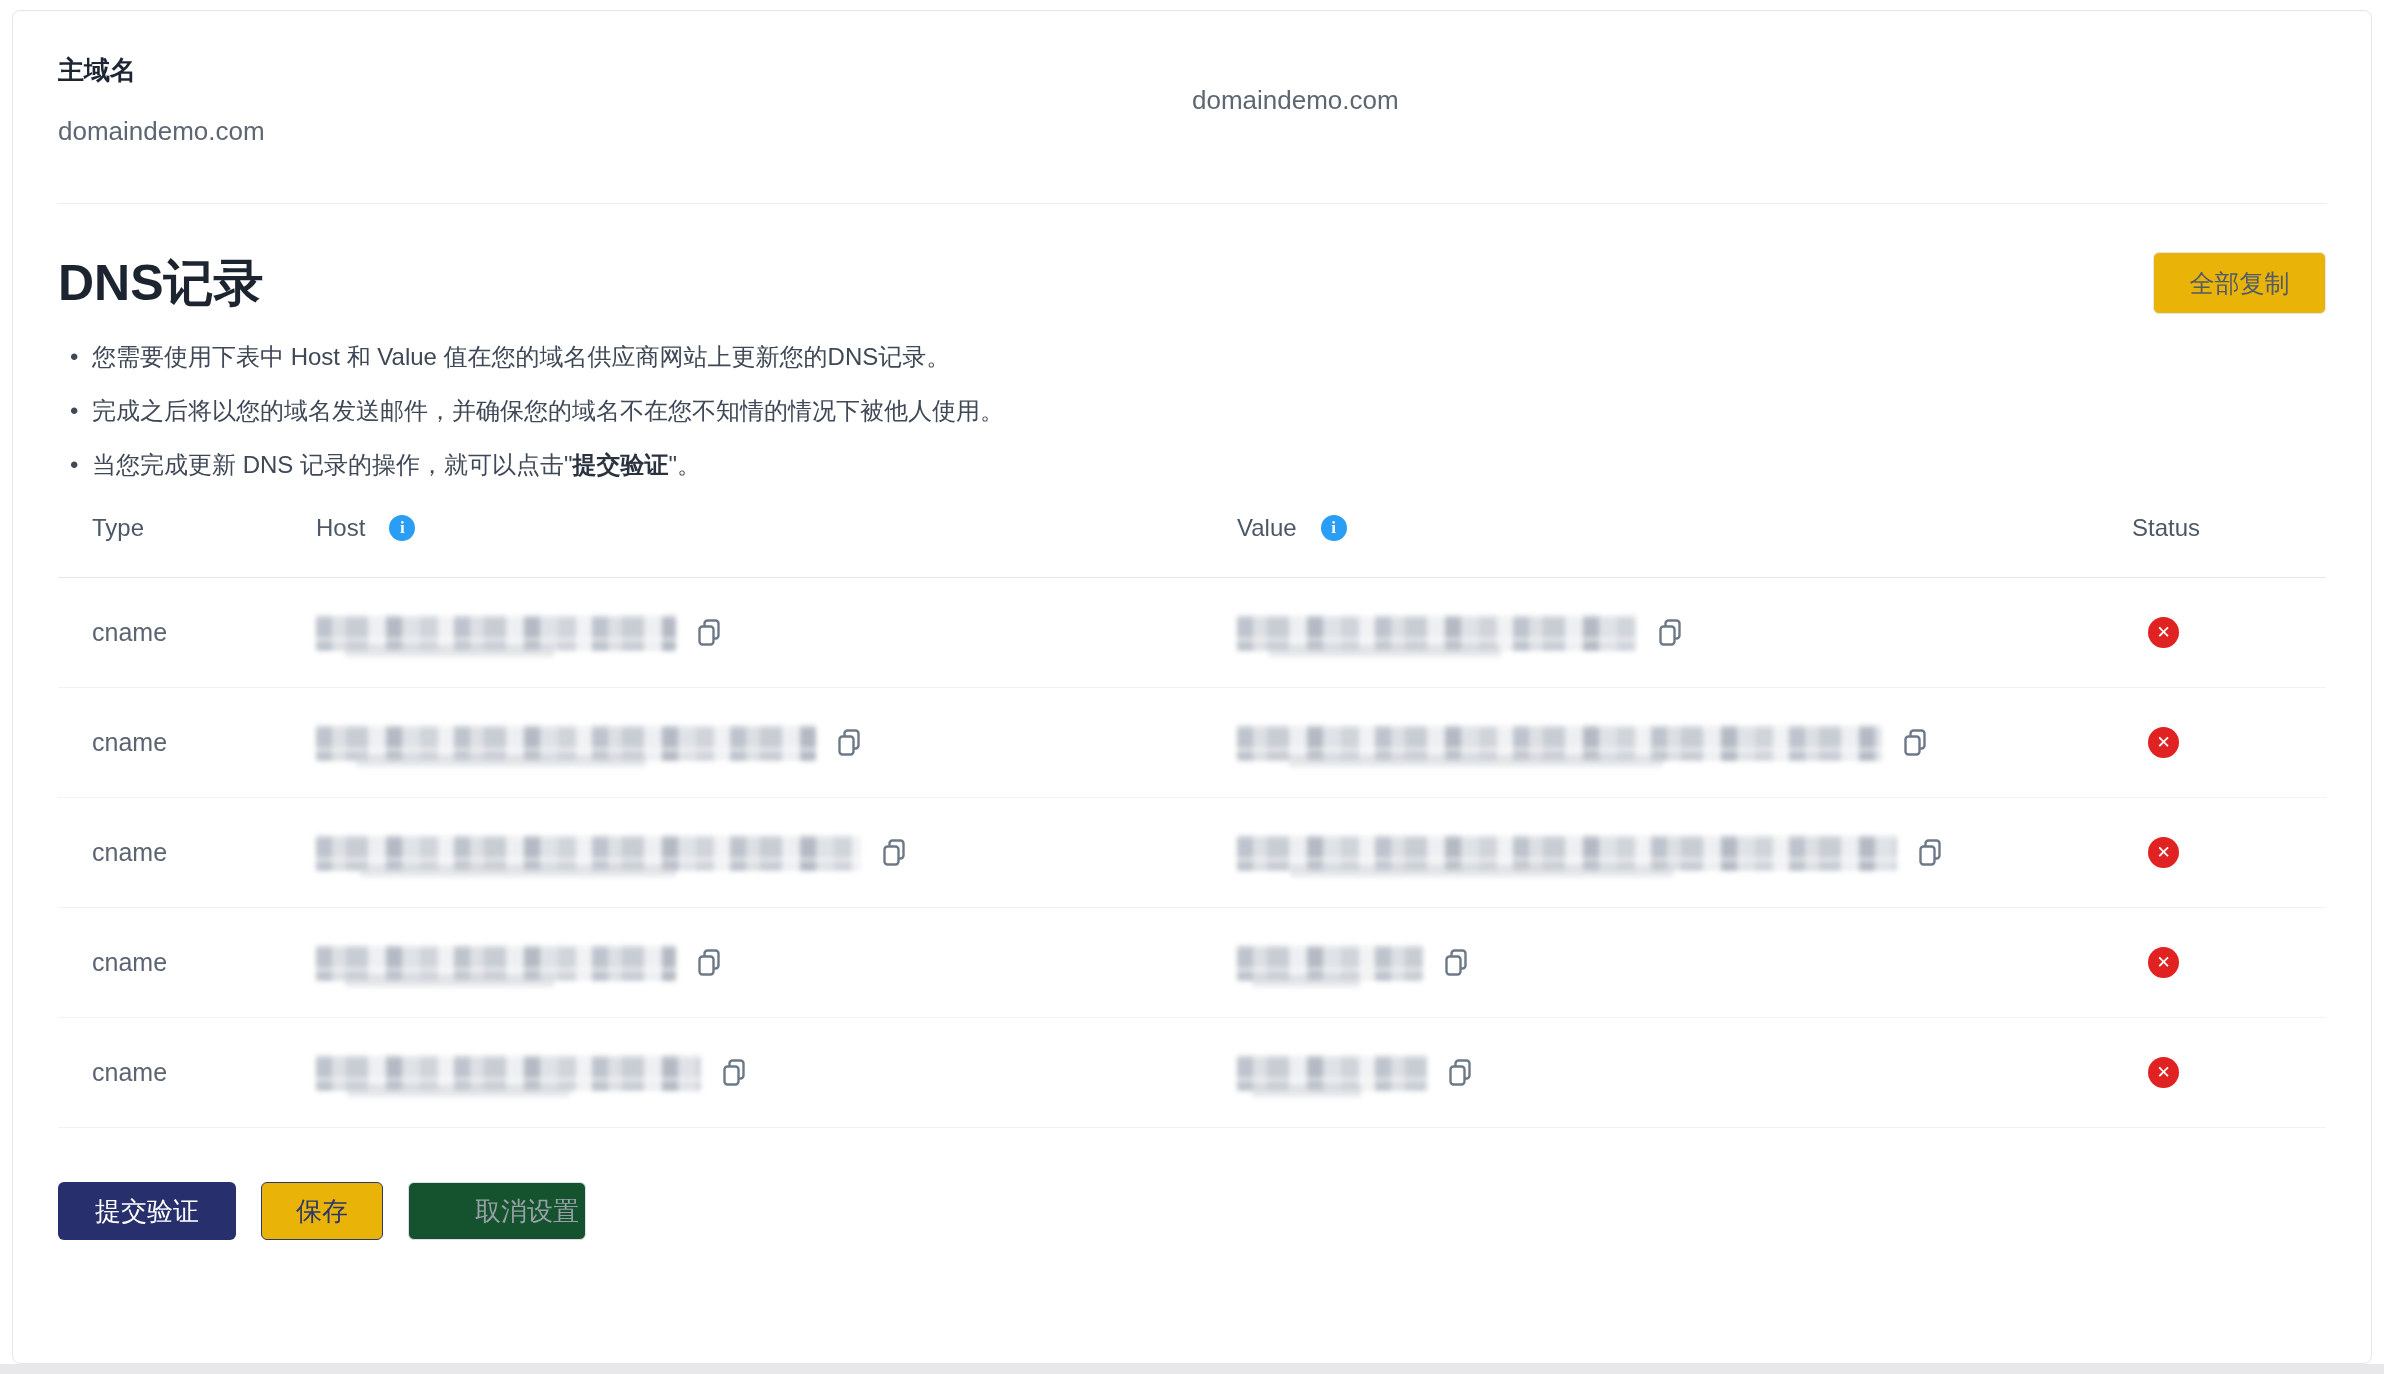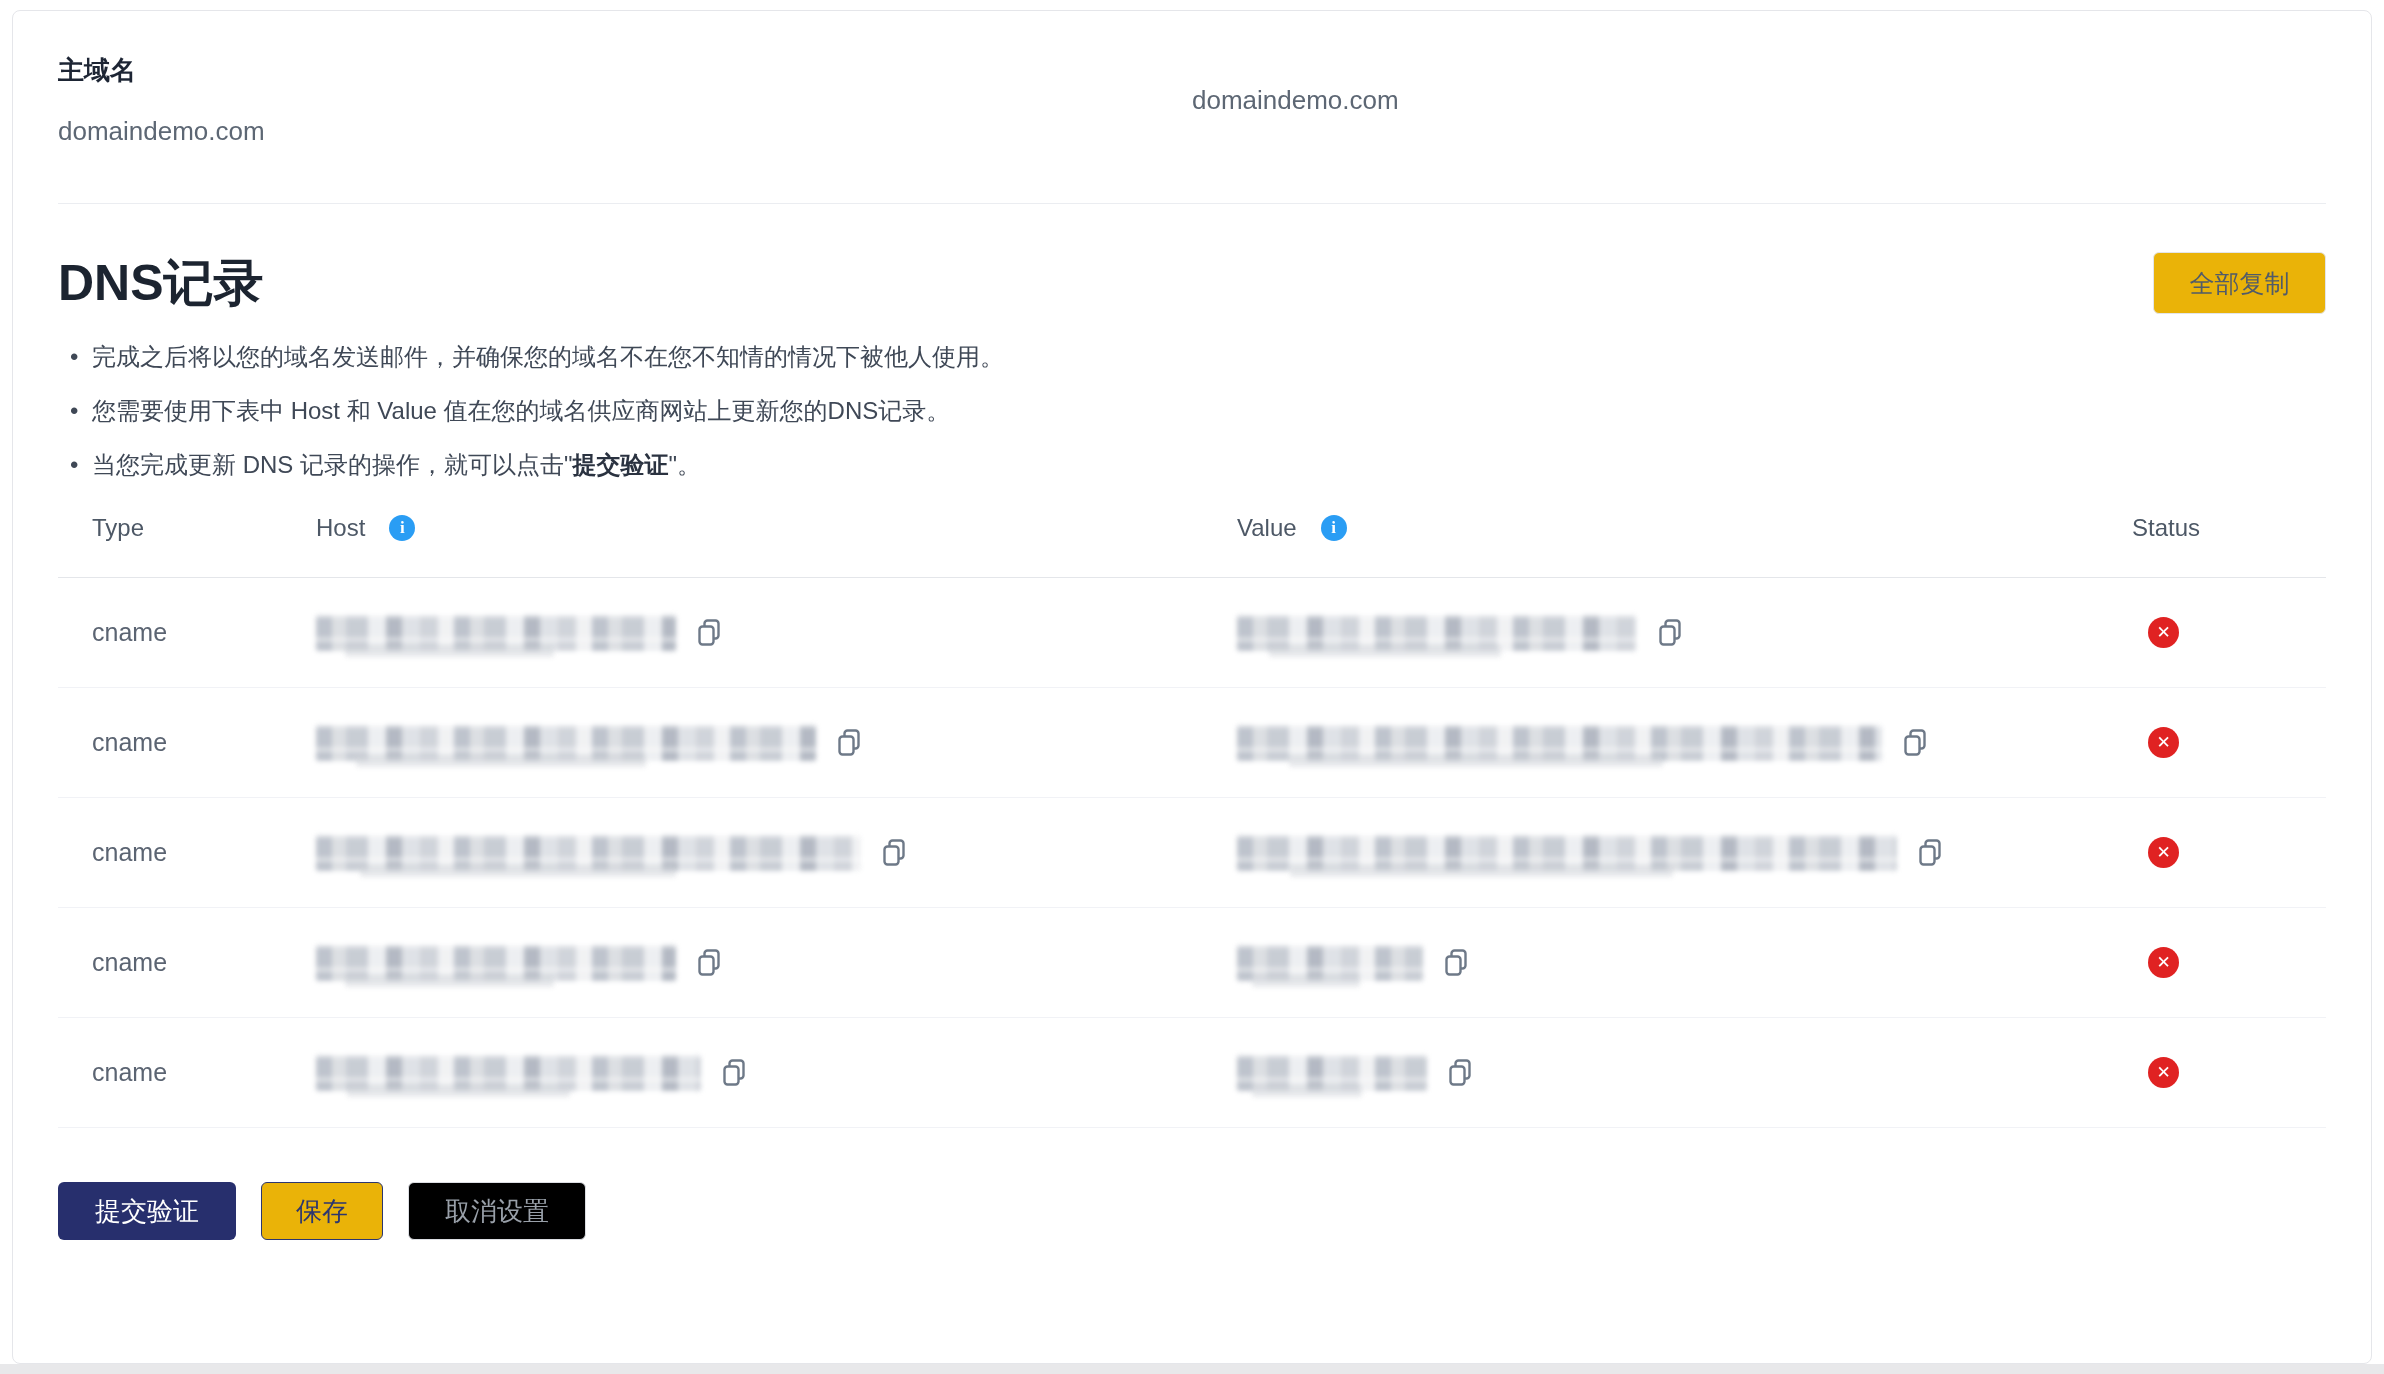--- a/index.html
+++ b/index.html
@@ -87,21 +87,21 @@
   }
   .actions{display:flex;align-items:center;gap:25px;margin-top:54px;}
   .btn{font-family:inherit;font-size:26px;border-radius:6px;cursor:pointer;}
   .btn-primary{
     width:178px;height:58px;background:var(--primary);color:#fff;border:none;
   }
   .btn-secondary{
     width:122px;height:58px;background:#eab308;color:#2c366f;border:1px solid #2c366f;
   }
   .btn-tertiary{
-    width:178px;height:58px;background:#000000;color:#99a0a9;border:1px solid #dcdee3;
+    width:178px;height:58px;background:#14532d;color:#99a0a9;border:1px solid #dcdee3;text-align:right;
   }
 </style>
 </head>
 <body>
 
 <div class="card">
 
 
   <div class="domain-grid">
     <div>
@@ -114,22 +114,22 @@
   </div>
 
   <hr class="section-divider">
 
   <div class="dns-header">
     <h2 class="dns-title">DNS记录</h2>
     <button class="copy-all-btn">全部复制</button>
   </div>
 
   <ul class="notes">
+    <li><span>您需要使用下表中 Host 和 Value 值在您的域名供应商网站上更新您的DNS记录。</span><span class="note-bold"></span><span></span></li>
     <li><span>完成之后将以您的域名发送邮件，并确保您的域名不在您不知情的情况下被他人使用。</span><span class="note-bold"></span><span></span></li>
-    <li><span>您需要使用下表中 Host 和 Value 值在您的域名供应商网站上更新您的DNS记录。</span><span class="note-bold"></span><span></span></li>
     <li><span>当您完成更新 DNS 记录的操作，就可以点击"</span><span class="note-bold">提交验证</span><span>"。</span></li>
   </ul>
 
   <div class="dns-table">
     <div class="t-head">
       <div class="cell-type">Type</div>
       <div class="hdr-with-icon">
         <span>Host</span>
         <span class="info-icon">i</span>
       </div>

